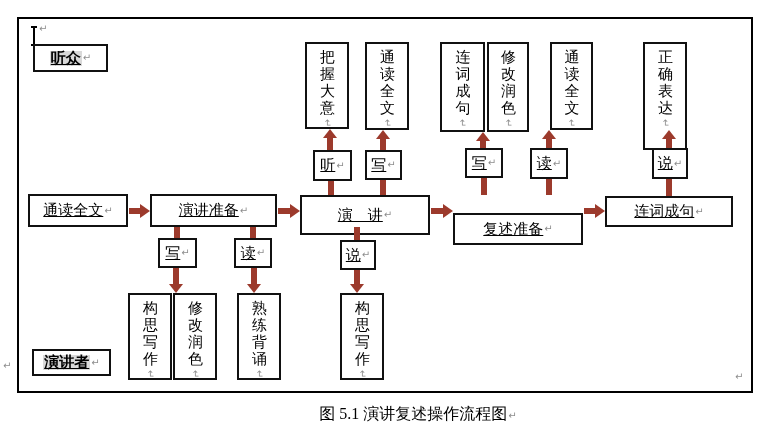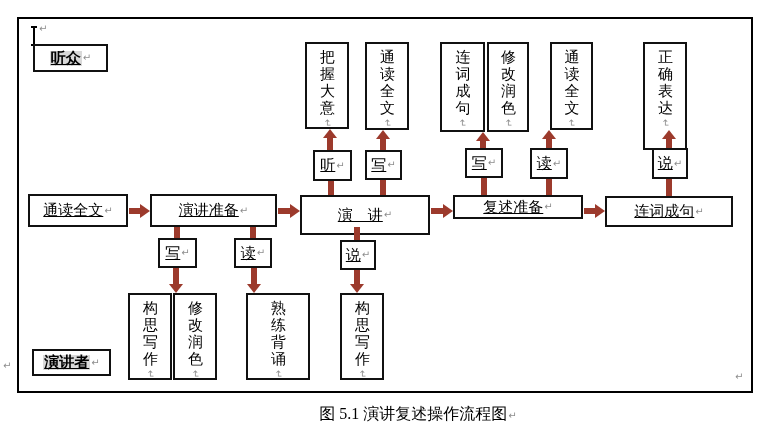--- a/index.html
+++ b/index.html
@@ -106,21 +106,21 @@
       <span class="pm">↵</span>
   </div>
   <div class="box" style="left:150px;top:194px;width:127px;height:33px">
     <span class="t">演讲准备</span>
       <span class="pm">↵</span>
   </div>
   <div class="box" style="left:300px;top:195px;width:130px;height:40px">
     <span class="t">演　讲</span>
       <span class="pm">↵</span>
   </div>
-  <div class="box" style="left:453px;top:195px;width:130px;height:24px">
+  <div class="box" style="left:453px;top:213px;width:130px;height:32px">
     <span class="t">复述准备</span>
       <span class="pm">↵</span>
   </div>
   <div class="box" style="left:605px;top:196px;width:128px;height:31px">
     <span class="t">连词成句</span>
       <span class="pm">↵</span>
   </div>
 
   <div class="box" style="left:158px;top:238px;width:39px;height:30px">
     <span class="t">写</span>
@@ -136,21 +136,21 @@
   </div>
 
   <div class="box vbox" style="left:128px;top:293px;width:44px;height:87px">
     <span class="vt">构思写作</span>
       <span class="pm pmv">↵</span>
   </div>
   <div class="box vbox" style="left:173px;top:293px;width:44px;height:87px">
     <span class="vt">修改润色</span>
       <span class="pm pmv">↵</span>
   </div>
-  <div class="box vbox" style="left:246px;top:293px;width:64px;height:87px">
+  <div class="box vbox" style="left:237px;top:293px;width:44px;height:87px">
     <span class="vt">熟练背诵</span>
       <span class="pm pmv">↵</span>
   </div>
   <div class="box vbox" style="left:340px;top:293px;width:44px;height:87px">
     <span class="vt">构思写作</span>
       <span class="pm pmv">↵</span>
   </div>
 
   <div class="arr right" style="left:129px;top:204px;width:21px">
       <i class="shaft"></i>

